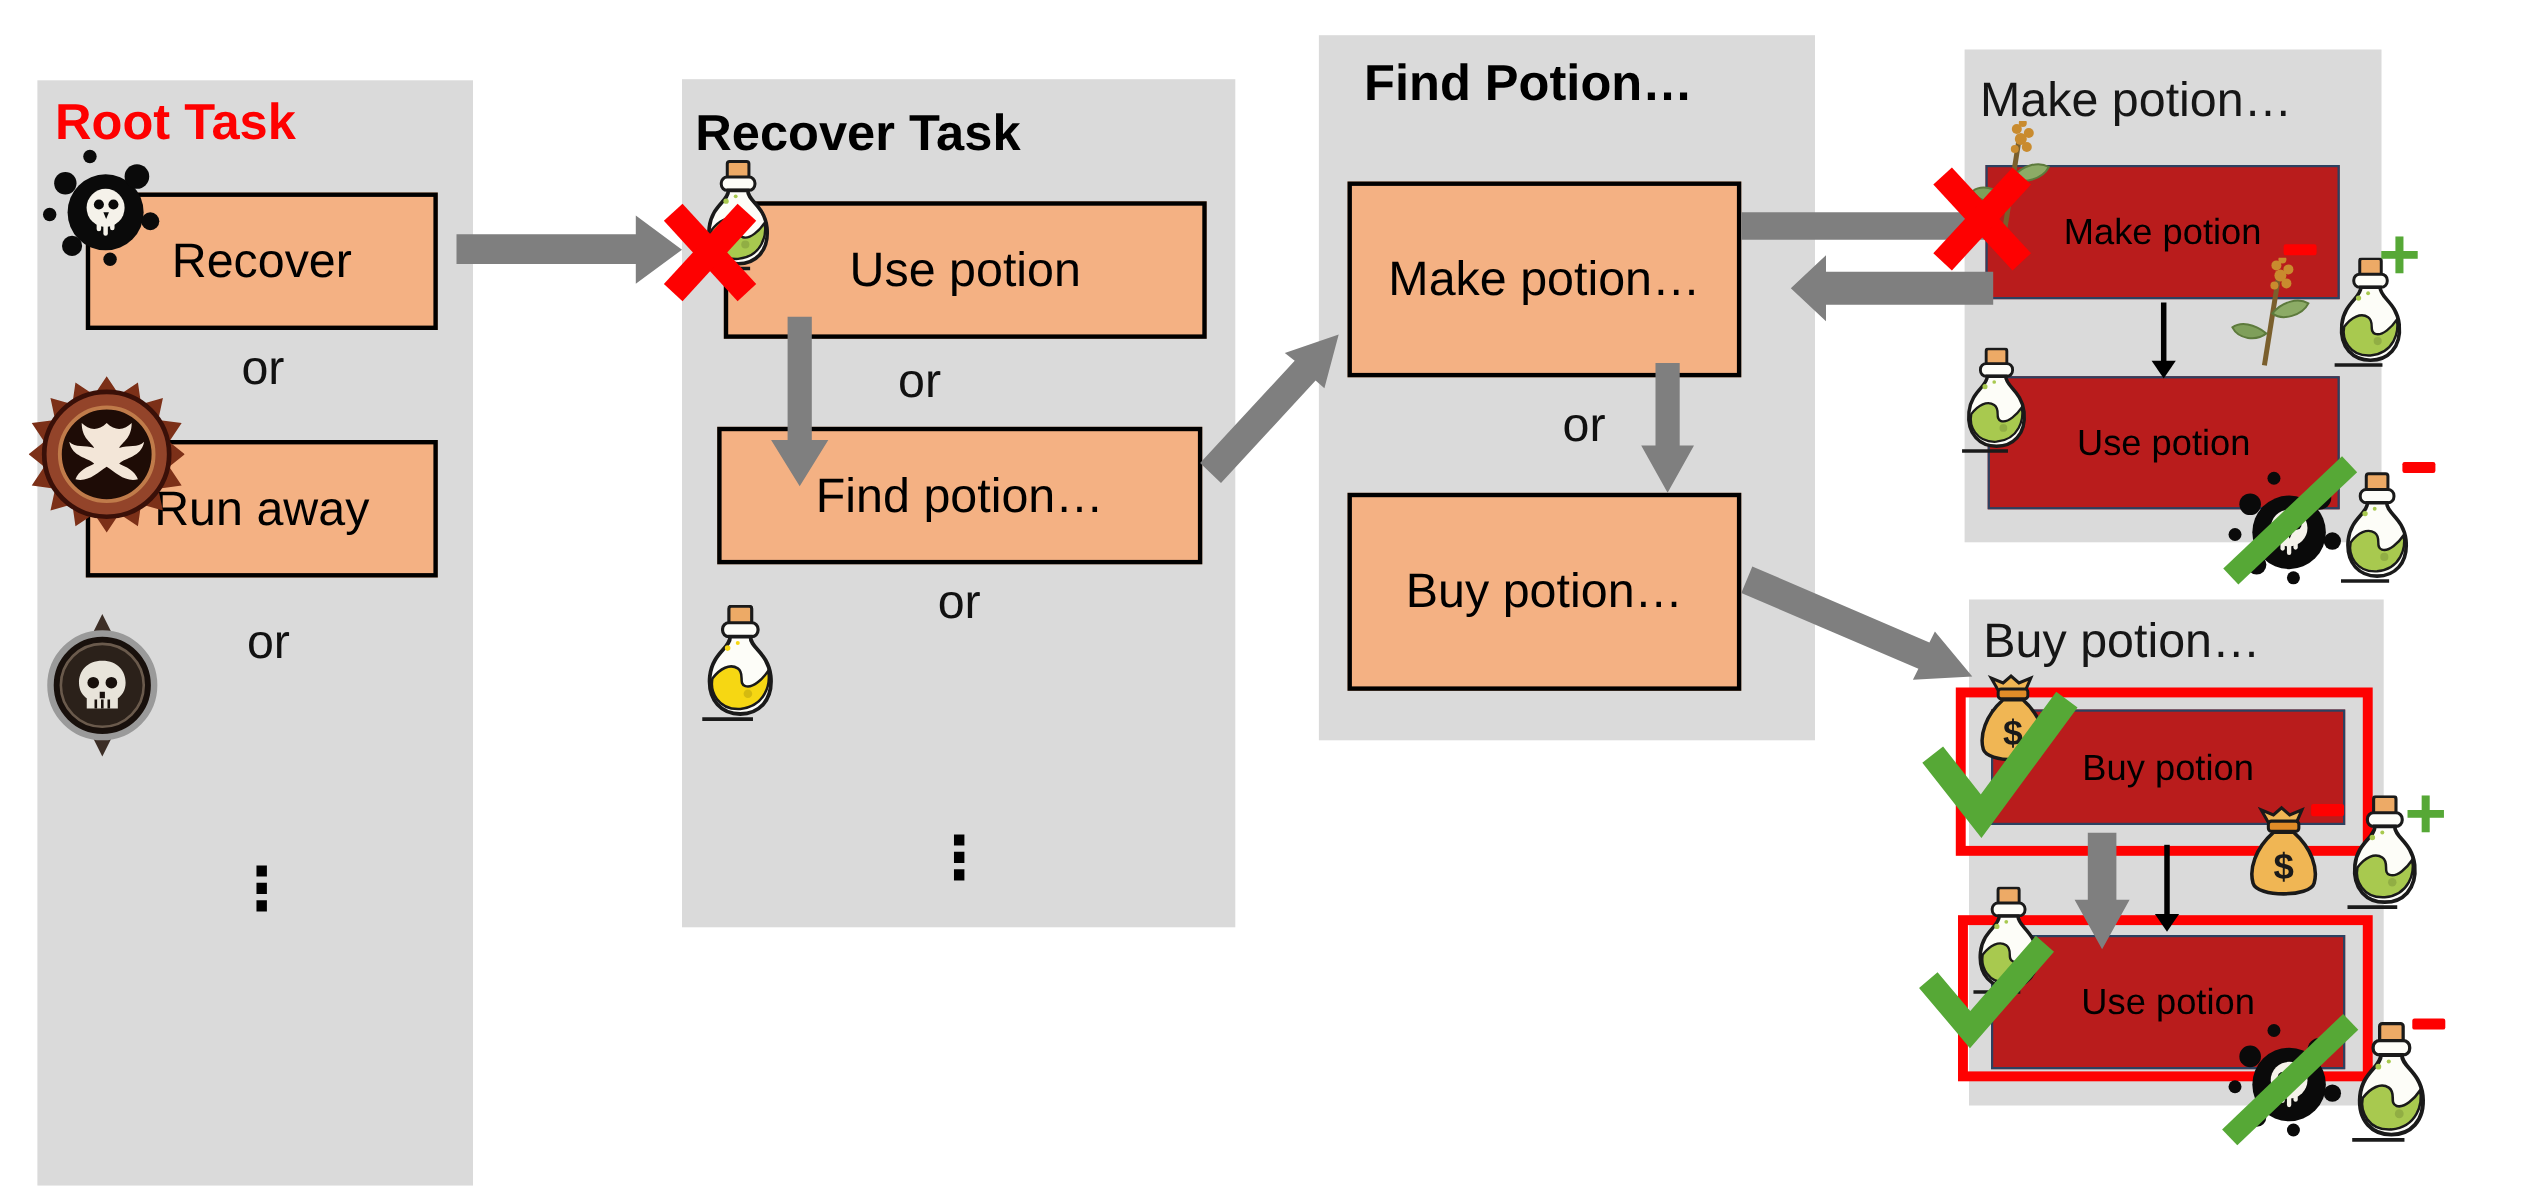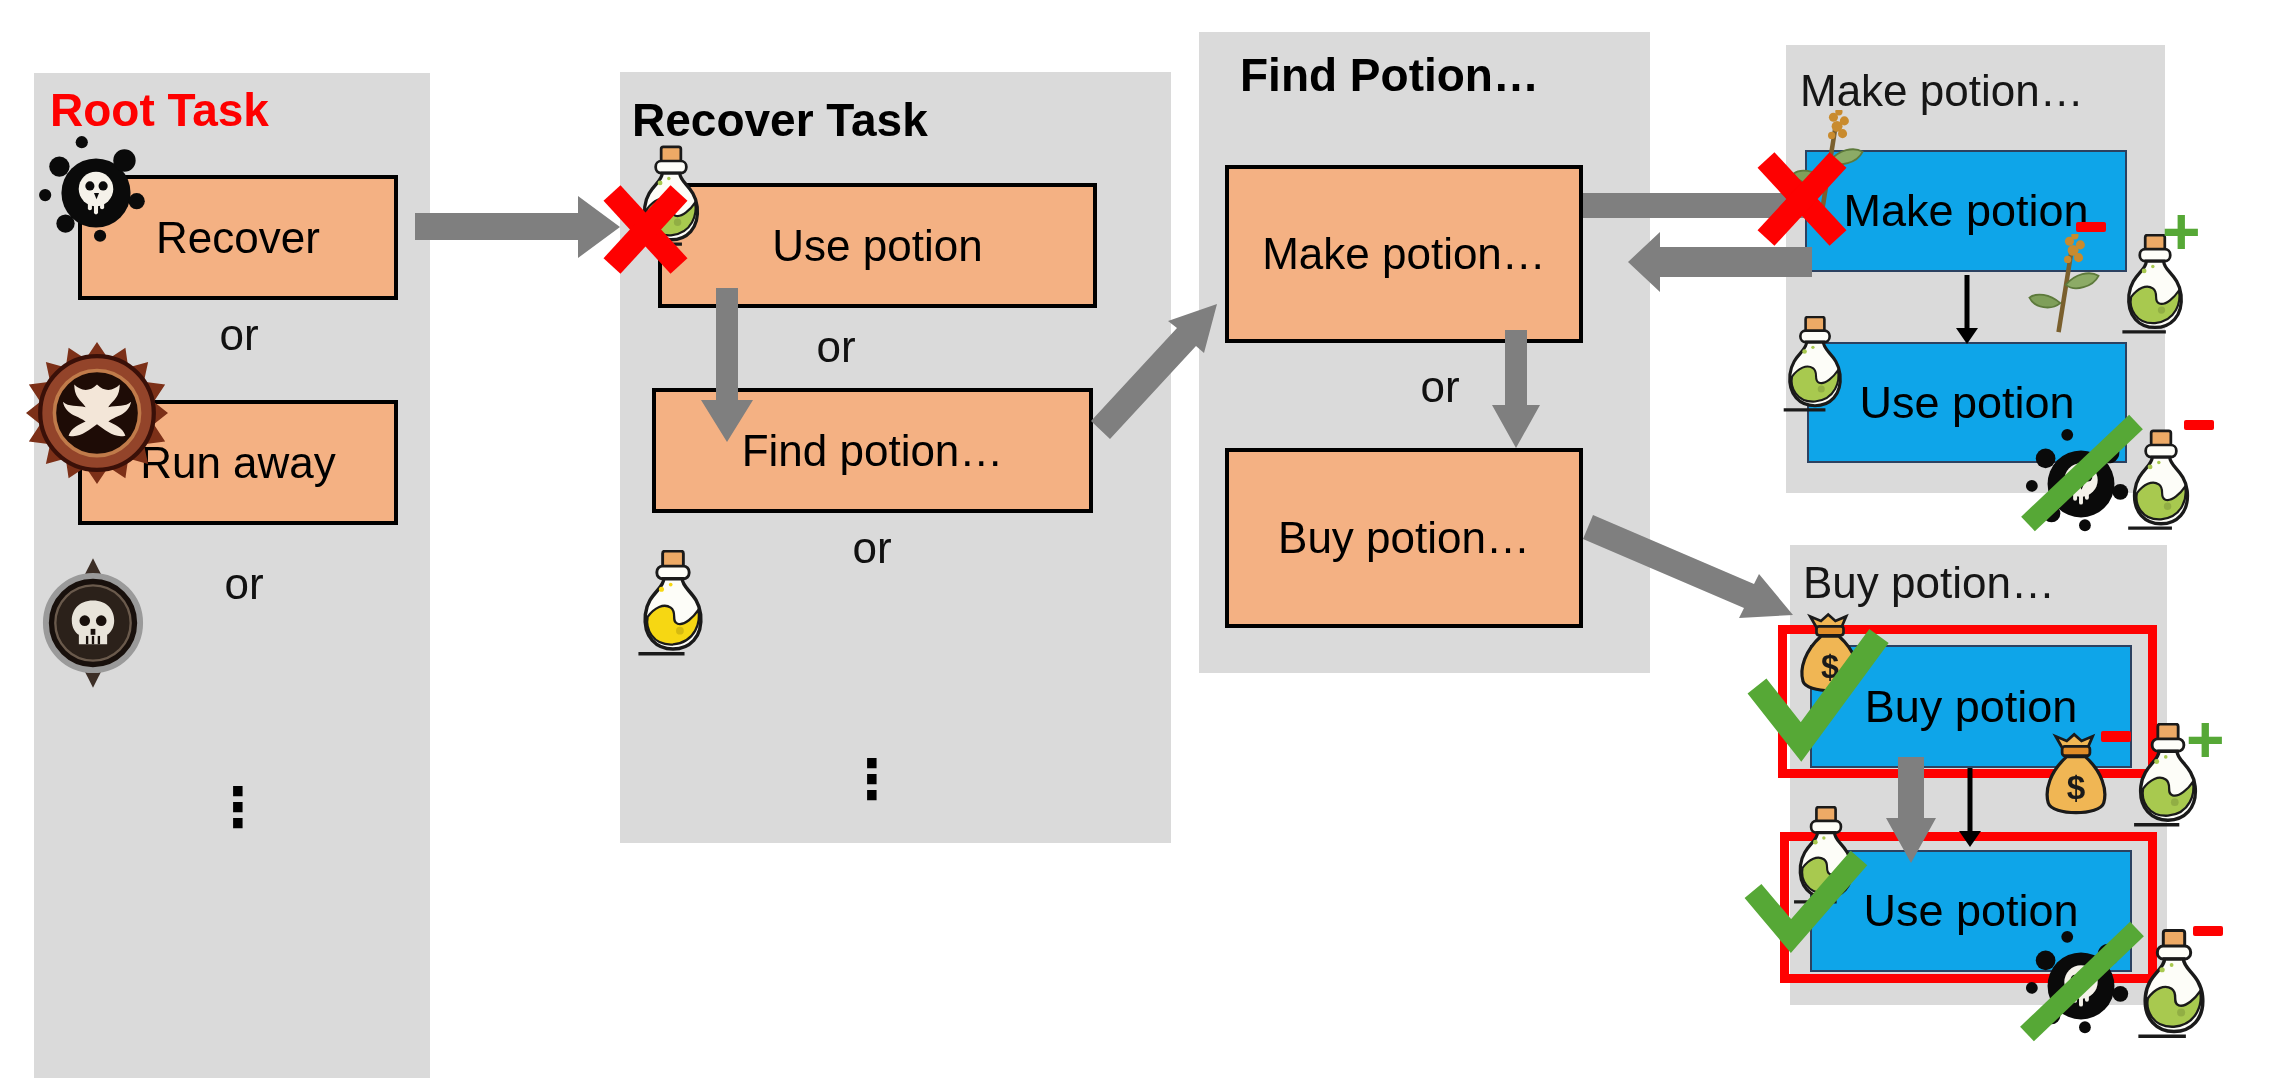--- a/index.html
+++ b/index.html
@@ -4,22 +4,22 @@
 <style>
   html,body{margin:0;padding:0;background:#ffffff;}
   #canvas{position:relative;width:2294px;height:1078px;background:#ffffff;
           font-family:"Liberation Sans",sans-serif;overflow:hidden;}
   .panel{position:absolute;background:#dadada;z-index:1;}
   .ptitle{position:absolute;font-weight:bold;font-size:46px;color:#000;white-space:nowrap;}
   .ptitle.red{color:#fe0000;}
   .ptitle.light{font-weight:normal;font-size:44px;color:#161616;}
   .tbox{position:absolute;background:#f4b183;border:4px solid #000;box-sizing:border-box;
         display:flex;align-items:center;justify-content:center;font-size:44px;color:#000;white-space:nowrap;}
-  .pbox{position:absolute;background:#0ea5e9;border:2px solid #2c4160;box-sizing:border-box;
-        display:flex;align-items:center;justify-content:center;font-size:45px;color:#000;white-space:nowrap;}
+  .pbox{position:absolute;background:#b91c1c;border:2px solid #2c4160;box-sizing:border-box;
+        display:flex;align-items:center;justify-content:center;font-size:33px;color:#000;white-space:nowrap;}
   .or{position:absolute;font-size:44px;color:#111;width:80px;text-align:center;}
   .dots{position:absolute;font-family:"DejaVu Sans",sans-serif;font-size:54px;font-weight:bold;
         color:#000;width:60px;text-align:center;line-height:90px;}
   .icon{position:absolute;z-index:3;}
   .overlay{position:absolute;left:0;top:0;z-index:4;pointer-events:none;}
   .redframe{position:absolute;border:9px solid #fe0101;box-sizing:border-box;z-index:2;background:transparent;}
   .minus{position:absolute;background:#fe0101;border-radius:2px;z-index:5;}
   .plus{position:absolute;color:#56a836;font-size:66px;font-weight:bold;line-height:66px;z-index:5;}
   .defs{position:absolute;width:0;height:0;overflow:hidden;}
 </style>
@@ -98,21 +98,21 @@
 
   <div class="panel" style="left:34px;top:73px;width:396px;height:1047px;">
     <div class="ptitle red" style="left:16px;top:10px;">Root Task</div>
     <div class="tbox" style="left:44px;top:102px;width:320px;height:125px;">Recover</div>
     <div class="or" style="left:165px;top:237px;">or</div>
     <div class="tbox" style="left:44px;top:327px;width:320px;height:125px;">Run away</div>
     <div class="or" style="left:170px;top:486px;">or</div>
     <div class="dots" style="left:174px;top:690px;">⋮</div>
   </div>
 
-  <div class="panel" style="left:620px;top:72px;width:503px;height:771px;padding-left:48px;">
+  <div class="panel" style="left:620px;top:72px;width:503px;height:771px;">
     <div class="ptitle" style="left:12px;top:21px;">Recover Task</div>
     <div class="tbox" style="left:38px;top:111px;width:439px;height:125px;">Use potion</div>
     <div class="or" style="left:176px;top:250px;">or</div>
     <div class="tbox" style="left:32px;top:316px;width:441px;height:125px;">Find potion…</div>
     <div class="or" style="left:212px;top:451px;">or</div>
     <div class="dots" style="left:222px;top:663px;">⋮</div>
   </div>
 
   <div class="panel" style="left:1199px;top:32px;width:451px;height:641px;">
     <div class="ptitle" style="left:41px;top:16px;">Find Potion…</div>
@@ -123,21 +123,21 @@
 
   <div class="panel" style="left:1786px;top:45px;width:379px;height:448px;">
     <div class="ptitle light" style="left:14px;top:21px;">Make potion…</div>
     <div class="pbox" style="left:19px;top:105px;width:322px;height:122px;">Make potion</div>
     <div class="pbox" style="left:21px;top:297px;width:320px;height:121px;">Use potion</div>
   </div>
 
   <div class="panel" style="left:1790px;top:545px;width:377px;height:460px;">
     <div class="ptitle light" style="left:13px;top:13px;">Buy potion…</div>
     <div class="redframe" style="left:-12px;top:80px;width:379px;height:153px;"></div>
-    <div class="pbox" style="left:20px;top:100px;width:322px;height:123px;">Buy potion</div>
+    <div class="pbox" style="left:20px;top:100px;width:322px;height:105px;">Buy potion</div>
     <div class="redframe" style="left:-10px;top:287px;width:377px;height:151px;"></div>
     <div class="pbox" style="left:20px;top:305px;width:322px;height:122px;">Use potion</div>
   </div>
 
   <svg class="icon" style="left:35px;top:128px;width:122px;height:126px;">
       <use href="#sym-poison"></use>
     </svg>
   <svg class="icon" style="left:26px;top:340px;width:142px;height:146px;">
       <use href="#sym-rage"></use>
     </svg>

